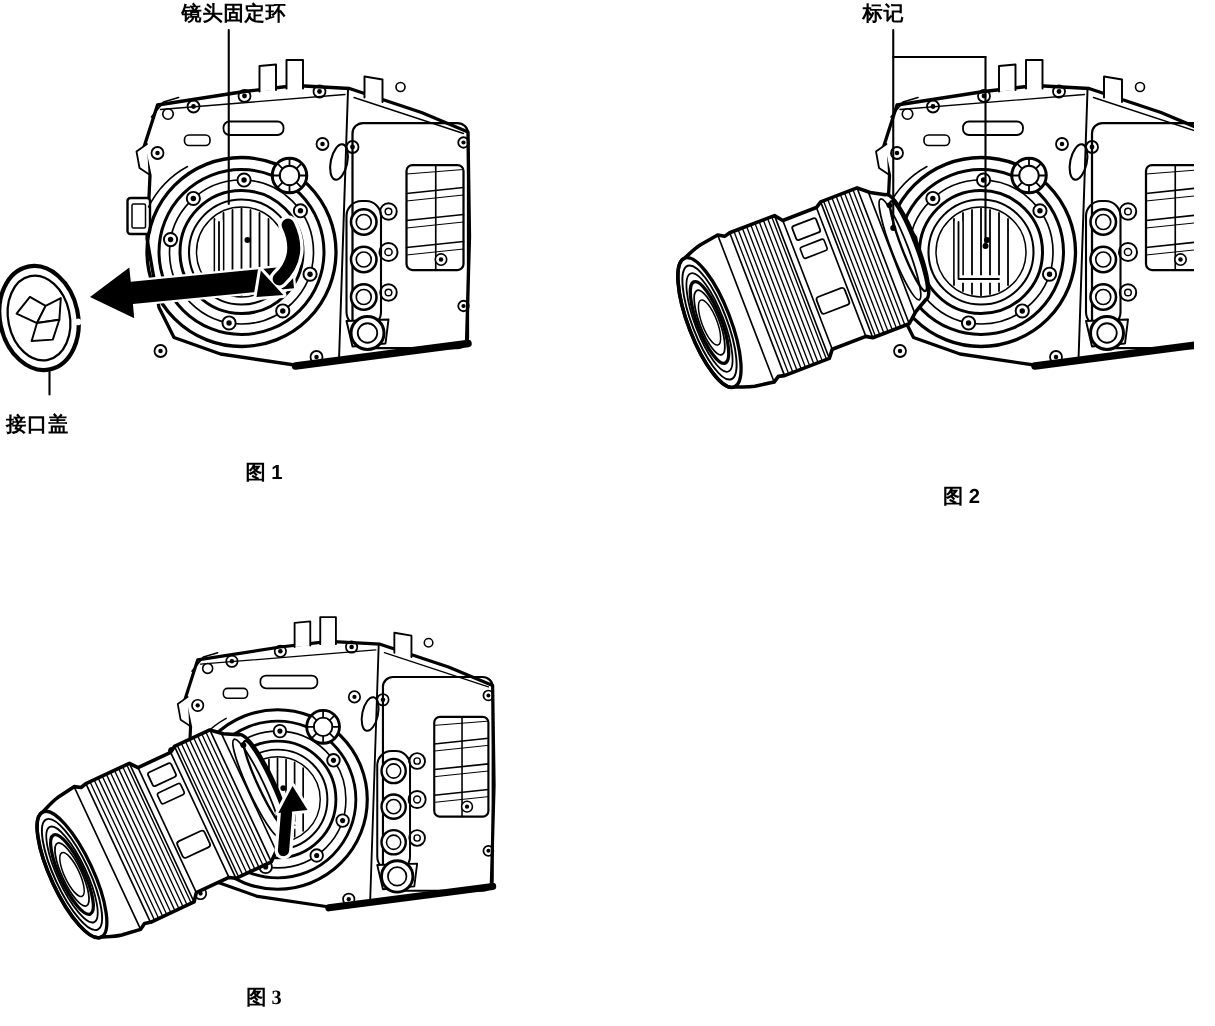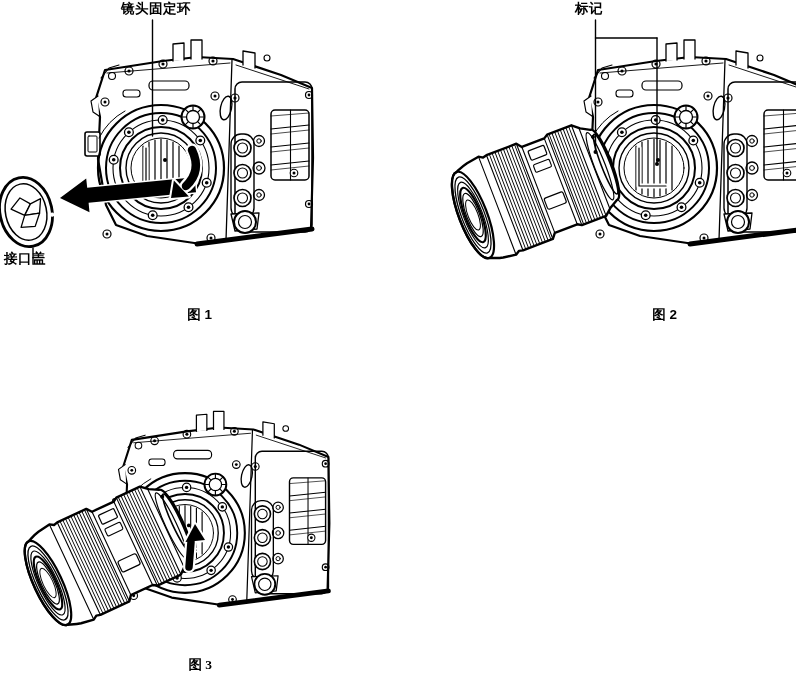--- a/index.html
+++ b/index.html
@@ -6,21 +6,21 @@
   .page{
     position:relative;width:796px;height:684px;background:#ffffff;overflow:hidden;
     font-family:"Liberation Sans","DejaVu Sans",sans-serif;color:#000;
   }
   .art{position:absolute;left:0;top:0;}
   .cjk-label{
     position:absolute;font-size:13.5px;font-weight:700;letter-spacing:0.5px;
     color:#000;white-space:nowrap;line-height:1.1;
   }
   .fig-caption{
-    position:absolute;width:72px;text-align:right;font-size:13.5px;font-weight:700;
+    position:absolute;width:72px;text-align:center;font-size:13.5px;font-weight:700;
     color:#000;white-space:nowrap;
   }
 </style>
 </head>
 <body>
 
 <div class="page">
 
   <svg class="art" width="810" height="684" viewBox="0 0 810 684" fill="none" stroke="#000" stroke-linecap="round" stroke-linejoin="round">
 
@@ -214,22 +214,22 @@
         <path d="M189 567 L191 542" stroke="#fff" stroke-width="12"></path>
         <polygon points="195,524 185.5,542 205,540" stroke="#fff" stroke-width="4"></polygon>
         <path d="M189 567 L191 542" stroke-width="7.5"></path>
         <polygon points="195,524 185.5,542 205,540" fill="#000" stroke="none"></polygon>
       </g>
     </g>
   </svg>
 
   <div class="cjk-label" style="left:121px;top:2px;">镜头固定环</div>
 
-  <div class="cjk-label" style="left:4px;top:252px;">接口盖</div>
+  <div class="cjk-label" style="left:4px;top:276px;">接口盖</div>
 
   <div class="cjk-label" style="left:575px;top:2px;text-align:right;">标记</div>
 
   <div class="fig-caption" style="left:140px;top:306px;">图 1</div>
 
-  <div class="fig-caption" style="left:605px;top:306px;">图 2</div>
+  <div class="fig-caption" style="left:605px;top:322px;">图 2</div>
 
   <div class="fig-caption" style="left:140px;top:656px;font-family:Liberation Serif, serif;">图 3</div>
 </div>
 
 </body></html>

